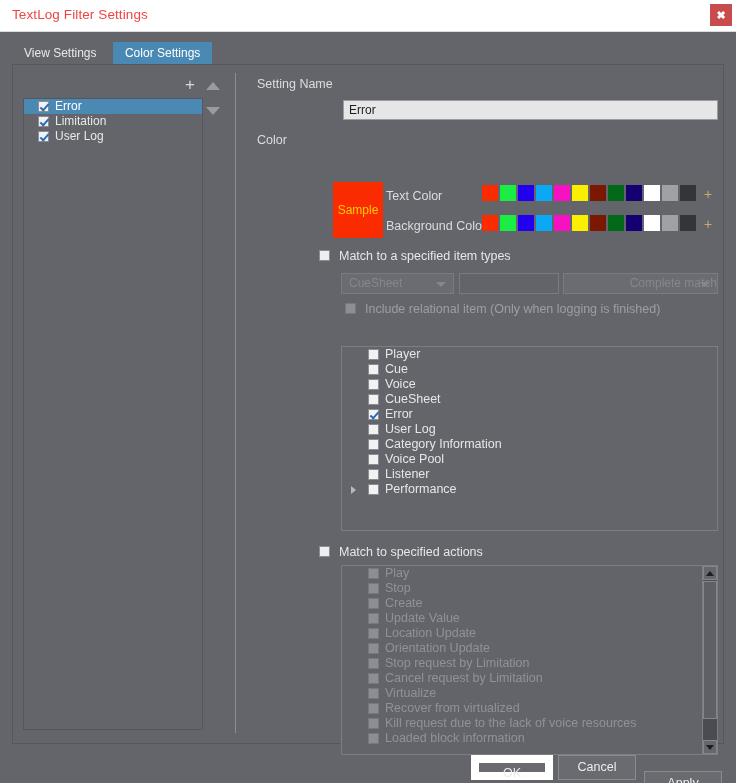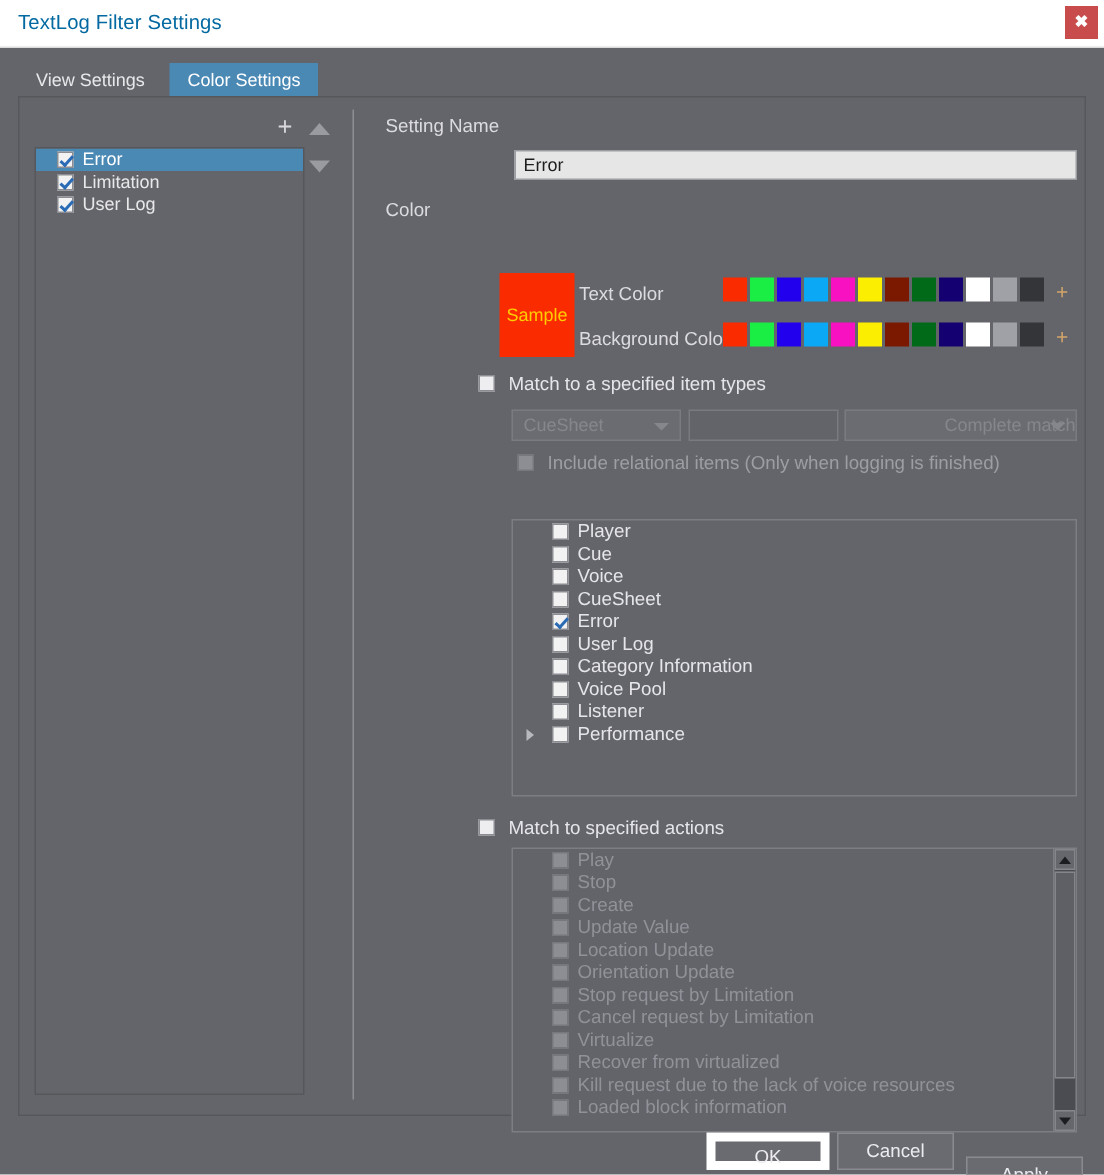--- a/index.html
+++ b/index.html
@@ -22,21 +22,21 @@
   .titlebar {
     position: absolute; left: 0; top: 0;
     width: 736px; height: 32px;
     background: #ffffff;
     border-bottom: 1px solid #dcdcdc;
     box-sizing: border-box;
   }
   .titlebar-text {
     position: absolute; left: 12px; top: 7px;
     font-size: 13.5px;
-    color: #0369a1;
+    color: #ef4444;
     letter-spacing: .1px;
     white-space: nowrap;
   }
   .close-btn {
     position: absolute; right: 4px; top: 4px;
     width: 22px; height: 22px;
     background: #c84c4c;
     color: #ffffff;
     font-size: 11px;
     font-weight: bold;
@@ -360,21 +360,21 @@
     background: #6a6b70;
     border: 1px solid #8a8b90;
     box-sizing: border-box;
     color: #ececf0;
     font-size: 12.5px;
     line-height: 23px;
     text-align: center;
     cursor: pointer;
     user-select: none;
   }
-  .btn.focus { border: 6px solid #ffffff; line-height: 21px; }
+  .btn.focus { border: 8px solid #ffffff; line-height: 21px; }
 </style>
 </head>
 <body>
 
 <div id="app">
 
   <div class="titlebar">
     <div class="titlebar-text">TextLog Filter Settings</div>
     <div class="close-btn">✖</div>
   </div>
@@ -468,21 +468,21 @@
           <span>CueSheet</span>
           <span class="carat"></span>
         </div>
         <div class="plain-box" style="left:214px; top:208px; width:100px;"></div>
         <div class="combo" style="left:318px; top:208px; width:155px;text-align:right;">
           <span>Complete match</span>
           <span class="carat"></span>
         </div>
 
         <div class="group-head disabled" style="left:100px; top:236px;">
-          <span class="cb disabled"></span><span class="txt">Include relational items (Only when logging is finished)</span>
+          <span class="cb disabled"></span><span class="txt">Include relational item (Only when logging is finished)</span>
         </div>
 
 
         <div class="listbox" id="item-types-list" style="left:96px; top:281px; width:377px; height:185px;">
             <div class="lrow"><span class="cb"></span><span>Player</span></div>
             <div class="lrow"><span class="cb"></span><span>Cue</span></div>
             <div class="lrow"><span class="cb"></span><span>Voice</span></div>
             <div class="lrow"><span class="cb"></span><span>CueSheet</span></div>
             <div class="lrow"><span class="cb checked"></span><span>Error</span></div>
             <div class="lrow"><span class="cb"></span><span>User Log</span></div>

